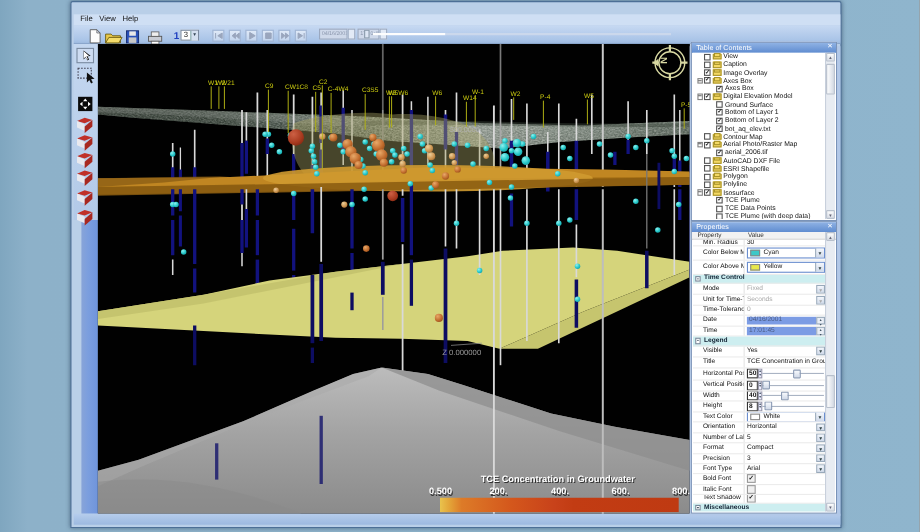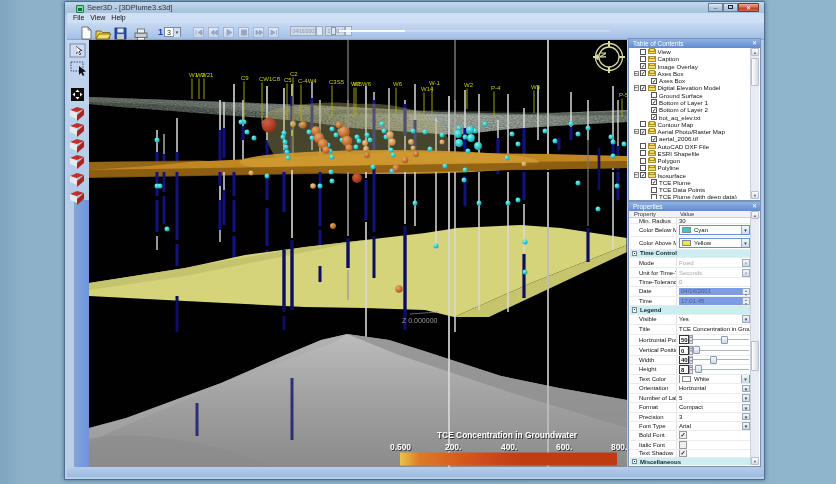--- a/index.html
+++ b/index.html
@@ -74,29 +74,20 @@
 .spin2{width:4px;height:9px;display:inline-flex;flex-direction:column;background:#eef;border:1px solid #99a;flex:none}
 .spin2 span{font-size:3px;line-height:3.5px;text-align:center;color:#456}
 .strack{position:relative;flex:1;height:9px;margin:0 1px 0 0;}
 .strack:before{content:"";position:absolute;left:0;right:0;top:4px;height:1px;background:#aab4c4}
 .sthumb{position:absolute;top:0.5px;width:7px;height:8px;background:linear-gradient(180deg,#f8fafd,#d0d9e8);border:1px solid #8a9ab4;border-radius:1px}
 .pcb{width:8px;height:8px;background:#f0f0f0;border:1px solid #999;font-size:6px;line-height:7px;text-align:center;color:#222;font-weight:bold}
 
 </style></head><body>
 <div id="desk">
 <div id="win">
-<div id="tbar">
-        <span id="appico"></span>
-        <span id="ttxt">Seer3D - [3DPlume3.s3d]</span>
-        <span id="wbtns">
-          <span class="wb">─</span>
-          <span class="wb"><span class="maxg"></span></span>
-          <span class="wbclose">✕</span>
-        </span>
-      </div>
 <div id="menus"><span>File</span><span>View</span><span>Help</span></div>
 <div id="tools">
         <svg style="position:absolute;left:14px;top:3px" width="130" height="14" viewBox="0 0 130 14">
 <path d="M1 1 h6 l3 3 v9 h-9 Z" fill="#fdfdfd" stroke="#555" stroke-width="0.8"></path>
 <path d="M7 1 l3 3 h-3 Z" fill="#cfd8e8" stroke="#555" stroke-width="0.6"></path>
 <path d="M15 5 h5 l1.5 1.5 h7 v6.5 h-13.5 Z" fill="#e8c84a" stroke="#6a5a10" stroke-width="0.8"></path>
 <path d="M15 13 l3-5 h12 l-3 5 Z" fill="#f4dc6a" stroke="#6a5a10" stroke-width="0.8"></path>
 <rect x="34" y="2" width="11" height="11" fill="#2850b8" stroke="#14286a" stroke-width="0.8"></rect>
 <rect x="36.5" y="2.5" width="6" height="4" fill="#e8e8e8"></rect>
 <rect x="36" y="8" width="7" height="5" fill="#c8c8c8"></rect>

